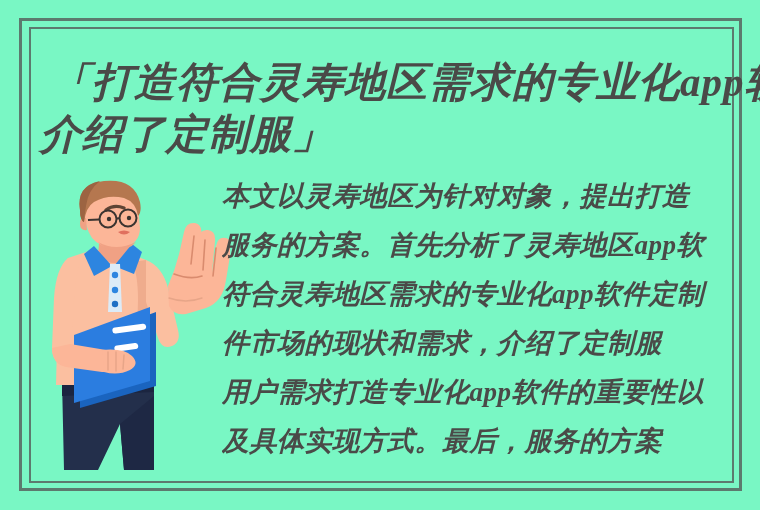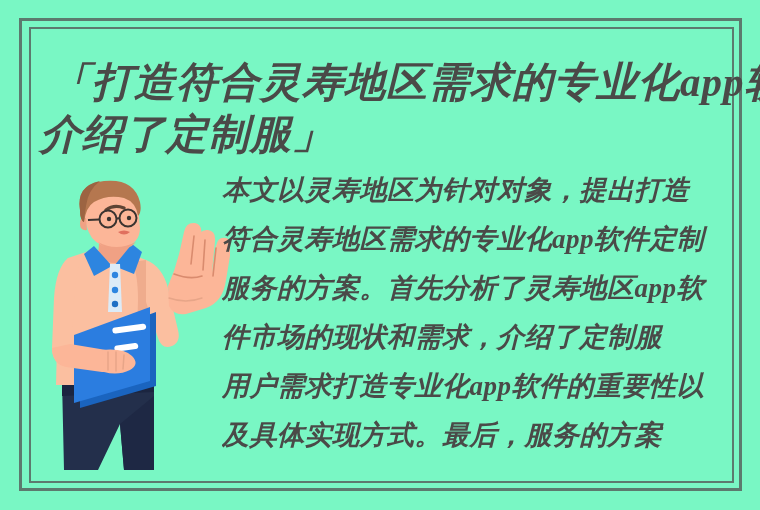--- a/index.html
+++ b/index.html
@@ -61,21 +61,21 @@
     white-space: nowrap;
   }
   .title-line.l2 {
     margin-left: -10px;
   }
 
   
   .body-copy {
     position: absolute;
     left: 222px;
-    top: 166px;
+    top: 172px;
     width: 530px;
     font-family: "Liberation Serif", serif;
     font-size: 27px;
     font-style: italic;
     font-weight: 700;
     line-height: 49px;
     color: #4A4A48;
     letter-spacing: 0.5px;
     overflow: hidden;
     height: 300px;
@@ -174,20 +174,20 @@
       <path d="M2 168 Q2 184 16 187 L52 192 Q64 193 66 183
                Q68 172 56 170 L20 164 Z" fill="#FCB698"></path>
       <path d="M52 170 Q74 168 82 176 Q90 184 80 190
                Q68 196 54 192 Z" fill="#FCB698"></path>
       <path d="M58 172 L58 190 M66 172 L66 191 M74 175 L73 189" stroke="#E7A588" stroke-width="1.5" fill="none" stroke-linecap="round"></path>
     </svg>
   </div>
 
   <div class="body-copy">
     <span class="body-line">本文以灵寿地区为针对对象，提出打造</span>
+    <span class="body-line">服务的方案。首先分析了灵寿地区app软</span>
     <span class="body-line">符合灵寿地区需求的专业化app软件定制</span>
-    <span class="body-line">服务的方案。首先分析了灵寿地区app软</span>
     <span class="body-line">件市场的现状和需求，介绍了定制服</span>
     <span class="body-line">用户需求打造专业化app软件的重要性以</span>
     <span class="body-line">及具体实现方式。最后，服务的方案</span>
   </div>
 
 </div>
 
 </body></html>

